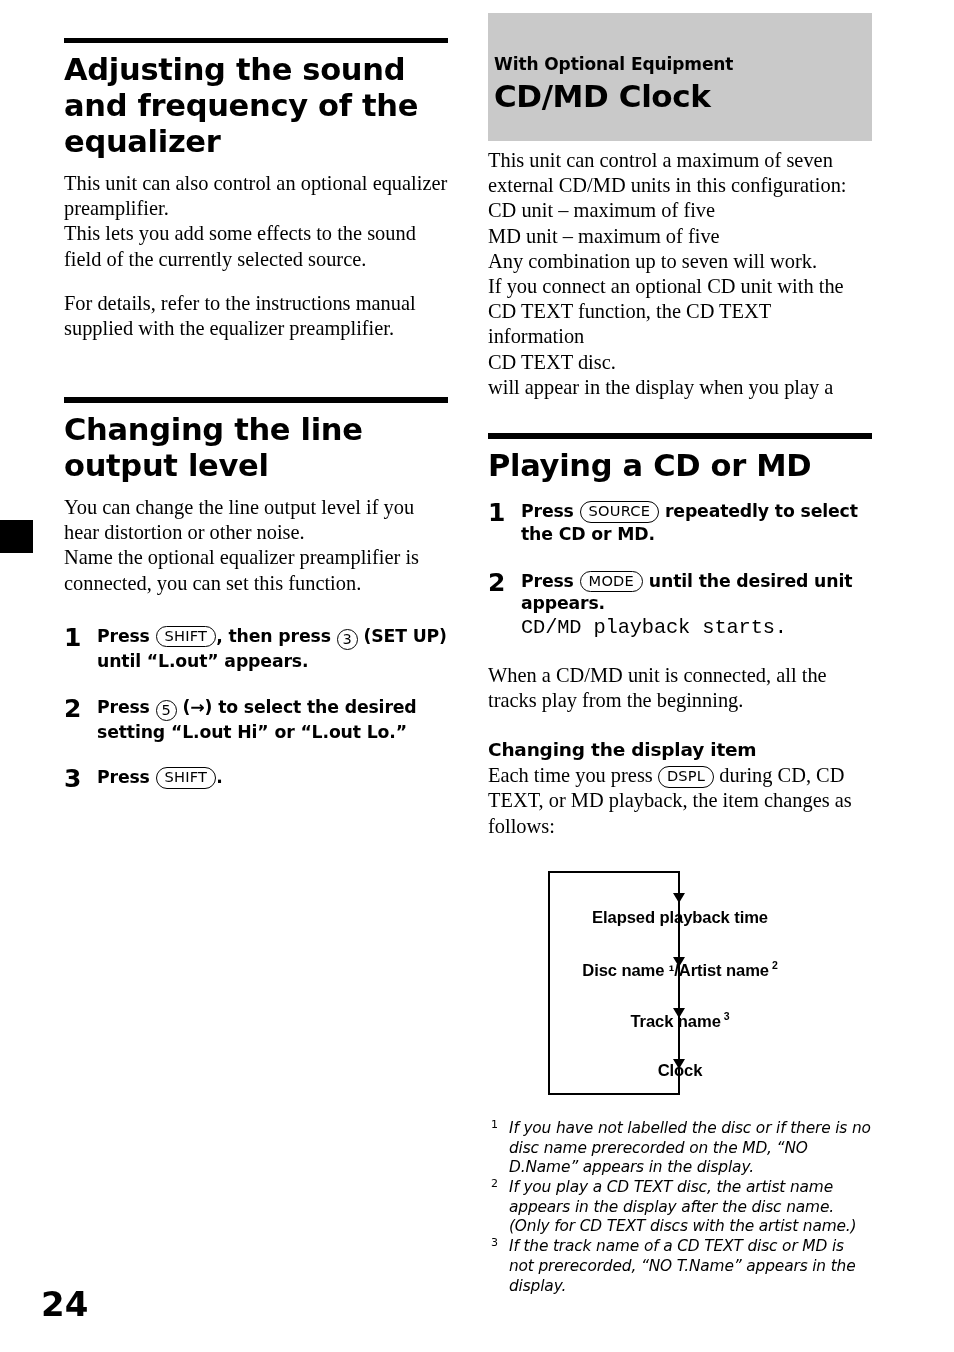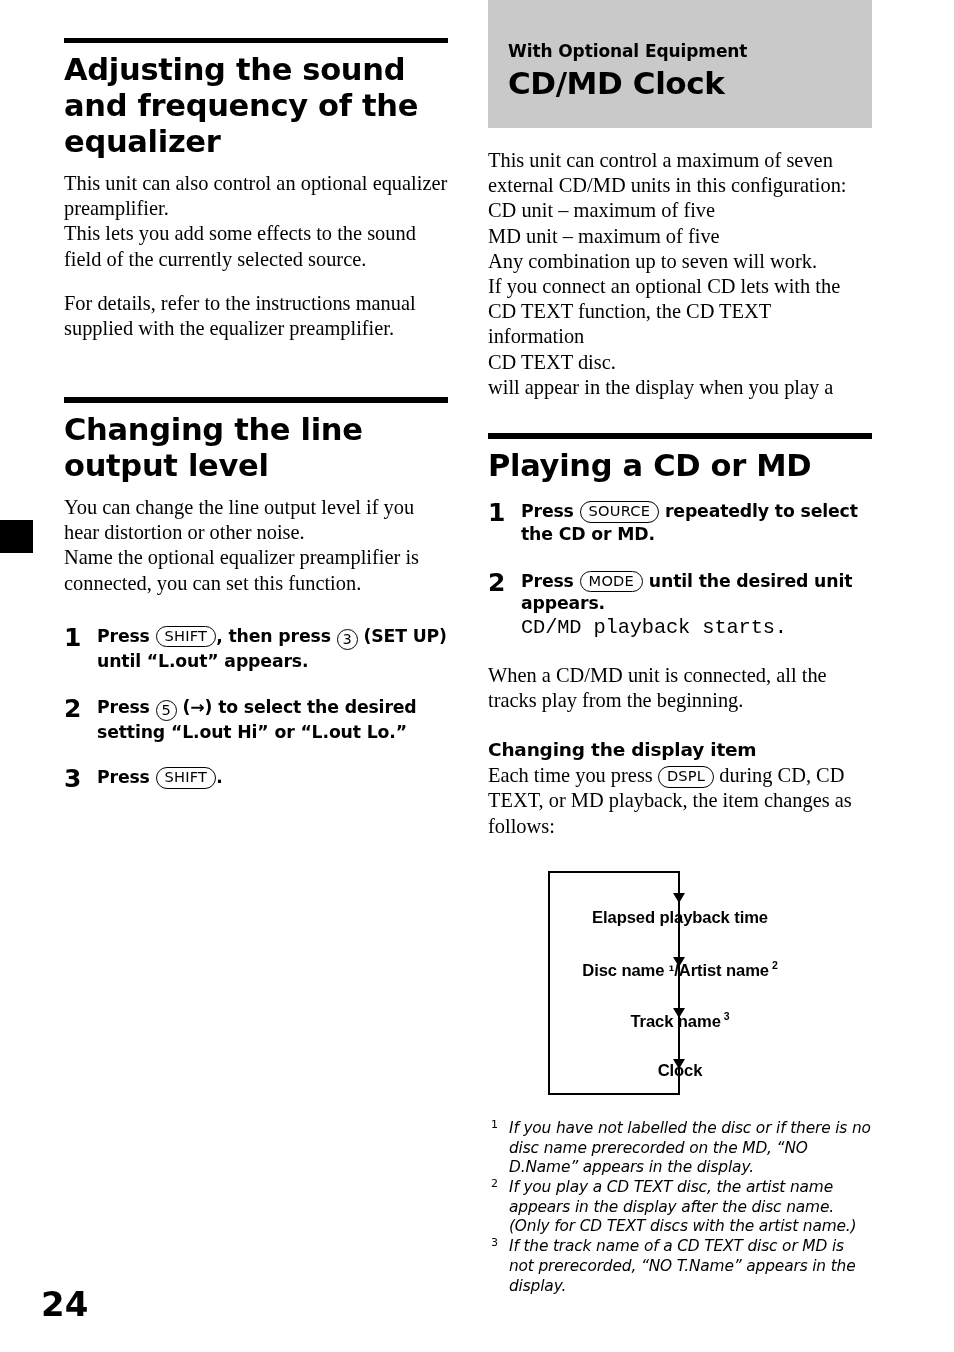--- a/index.html
+++ b/index.html
@@ -70,26 +70,26 @@
     line-height: 1.2;
     margin: 0 0 2px 0;
     padding: 0;
     letter-spacing: -0.2px;
   }
 
   
   .banner {
     position: absolute;
     left: 488px;
-    top: 0;
+    top: 13px;
     width: 384px;
     height: 128px;
     background: #c9c9c9;
     box-sizing: border-box;
-    padding: 42px 0 0 20px;
+    padding: 42px 0 0 6px;
   }
   .banner-kicker {
     font-family: "DejaVu Sans", sans-serif;
     font-weight: bold;
     font-size: 17px;
     letter-spacing: -0.1px;
     line-height: 1.15;
   }
   .banner-title {
     font-family: "DejaVu Sans", sans-serif;
@@ -320,21 +320,21 @@
 
   <div class="col-right">
 
     <div style="height:148px"></div>
 
     <p class="body">This unit can control a maximum of seven</p>
     <p class="body">external CD/MD units in this configuration:</p>
     <p class="body">CD unit – maximum of five</p>
     <p class="body">MD unit – maximum of five</p>
     <p class="body">Any combination up to seven will work.</p>
-    <p class="body">If you connect an optional CD lets with the</p>
+    <p class="body">If you connect an optional CD unit with the</p>
     <p class="body">CD TEXT function, the CD TEXT information</p>
     <p class="body">CD TEXT disc.</p>
     <p class="body">will appear in the display when you play a</p>
 
     <div style="height:33px"></div>
     <div class="rule"></div>
     <h1 class="section-title">Playing a CD or MD</h1>
 
     <div style="height:16px"></div>
 

